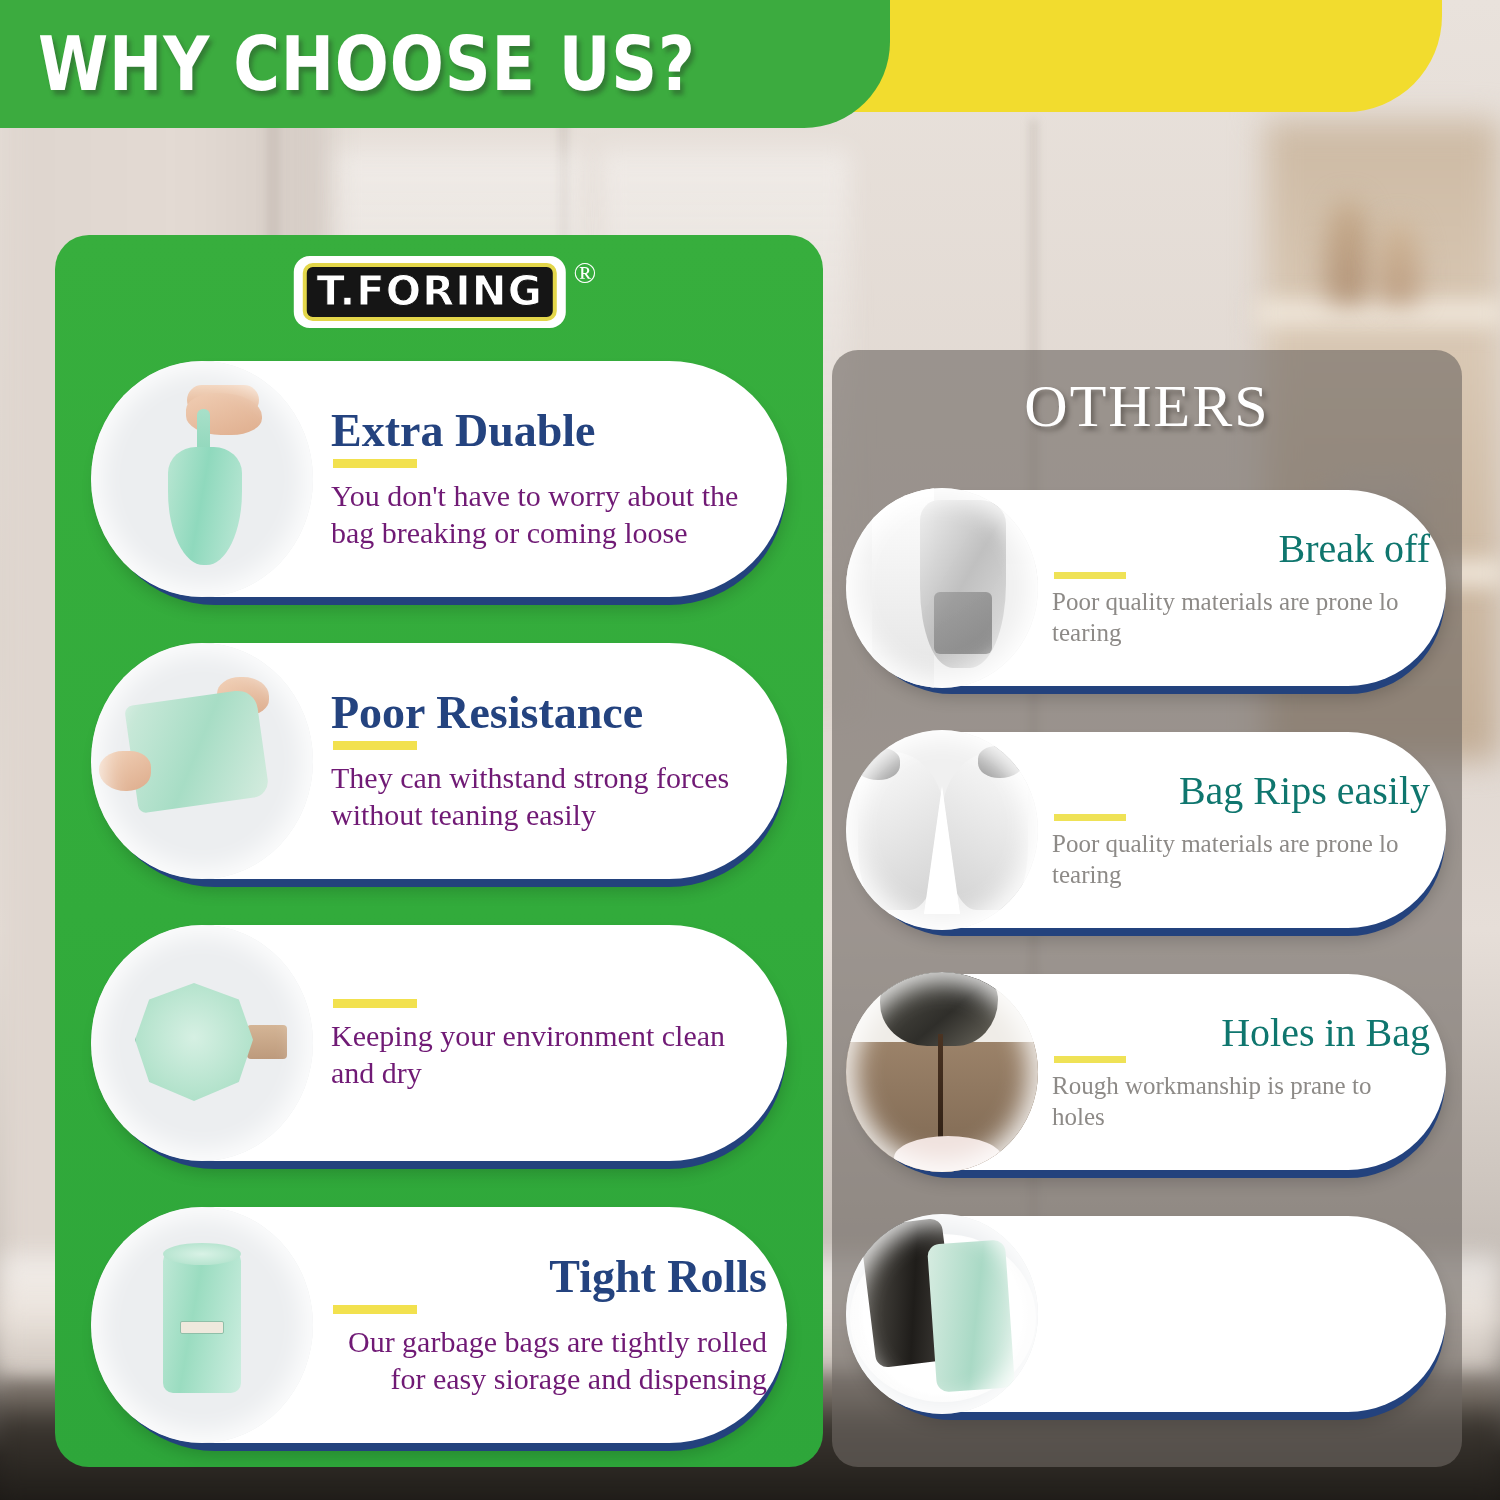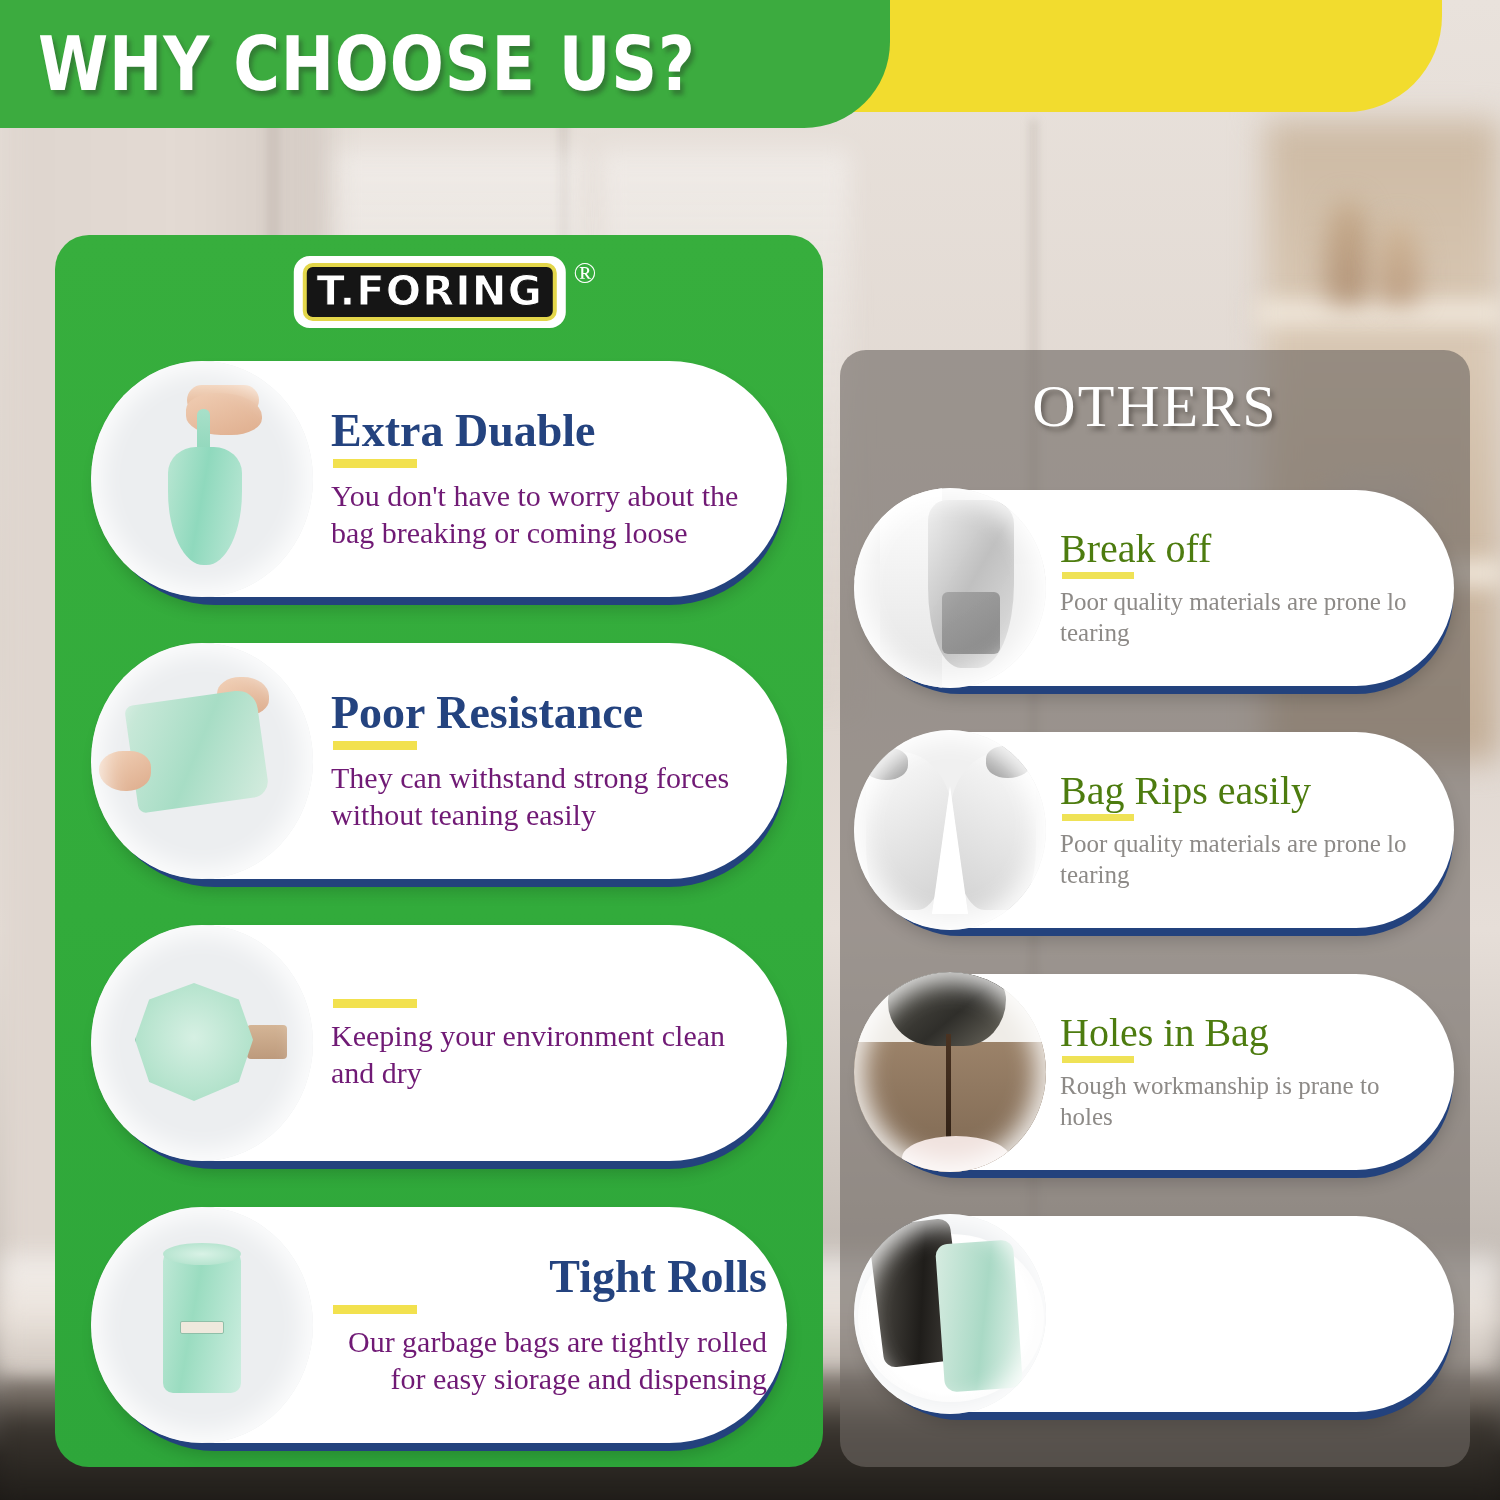--- a/index.html
+++ b/index.html
@@ -115,21 +115,20 @@
     border-radius: 34px;
     z-index: 8;
   }
   .panel-right {
     position: absolute;
     left: 832px; top: 350px;
     width: 630px; height: 1117px;
     background: rgba(110,104,98,.62);
     border-radius: 26px;
     z-index: 7;
-    margin-left: 8px;
   }
 
   
   .logo-wrap {
     position: absolute;
     left: 50%; top: 21px;
     transform: translateX(-48%);
     display: flex;
     align-items: flex-start;
     z-index: 3;
@@ -208,21 +207,22 @@
     font-family: "Liberation Serif", serif;
     font-size: 46px;
     font-weight: 700;
     line-height: 1.05;
     color: #24437f;
     white-space: nowrap;
   }
   .card-title-r {
     font-size: 40px;
     font-weight: 400;
-    color: #4d7c0f;
+    color: #0f766e;
+    text-align: right;
   }
   .title-rule {
     width: 84px; height: 9px;
     background: #f2e14e;
     margin: 4px 0 10px 2px;
   }
   .title-rule-r {
     width: 72px; height: 7px;
     background: #efe256;
     margin: 2px 0 8px 2px;

